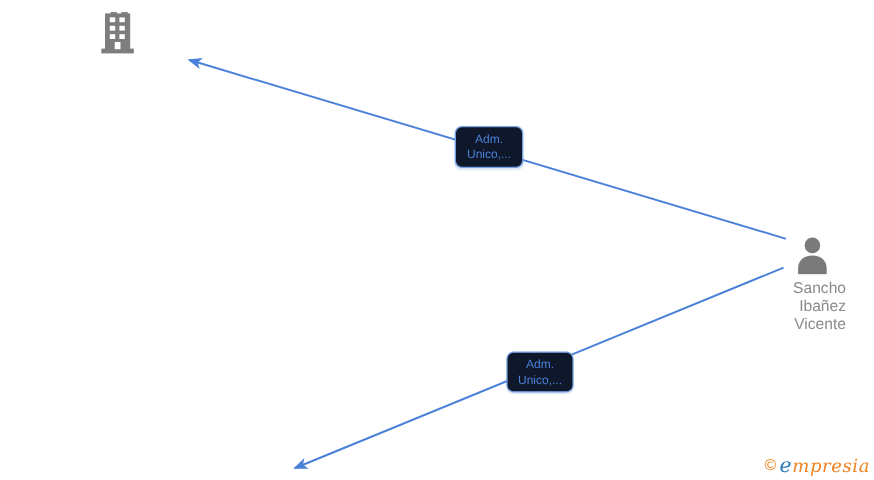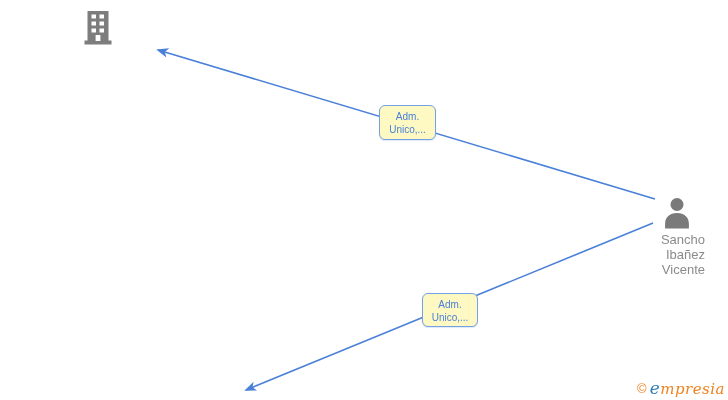--- a/index.html
+++ b/index.html
@@ -30,21 +30,21 @@
     line-height: 15px;
     color: #8b8b8b;
     width: 56px;
     margin-left: auto;
     margin-right: auto;
     text-align: right;
   }
   .edge-label {
     position: absolute;
     box-sizing: border-box;
-    background: #fef9c3;
+    background: #0f172a;
     border: 1.5px solid #74a1e4;
     border-radius: 6px;
     color: #4a80d8;
     font-size: 10px;
     line-height: 13px;
     text-align: center;
     padding-top: 4px;
     box-shadow: 0 1px 1px rgba(120,160,220,0.25);
   }
   .edge-label span { display: block; }

